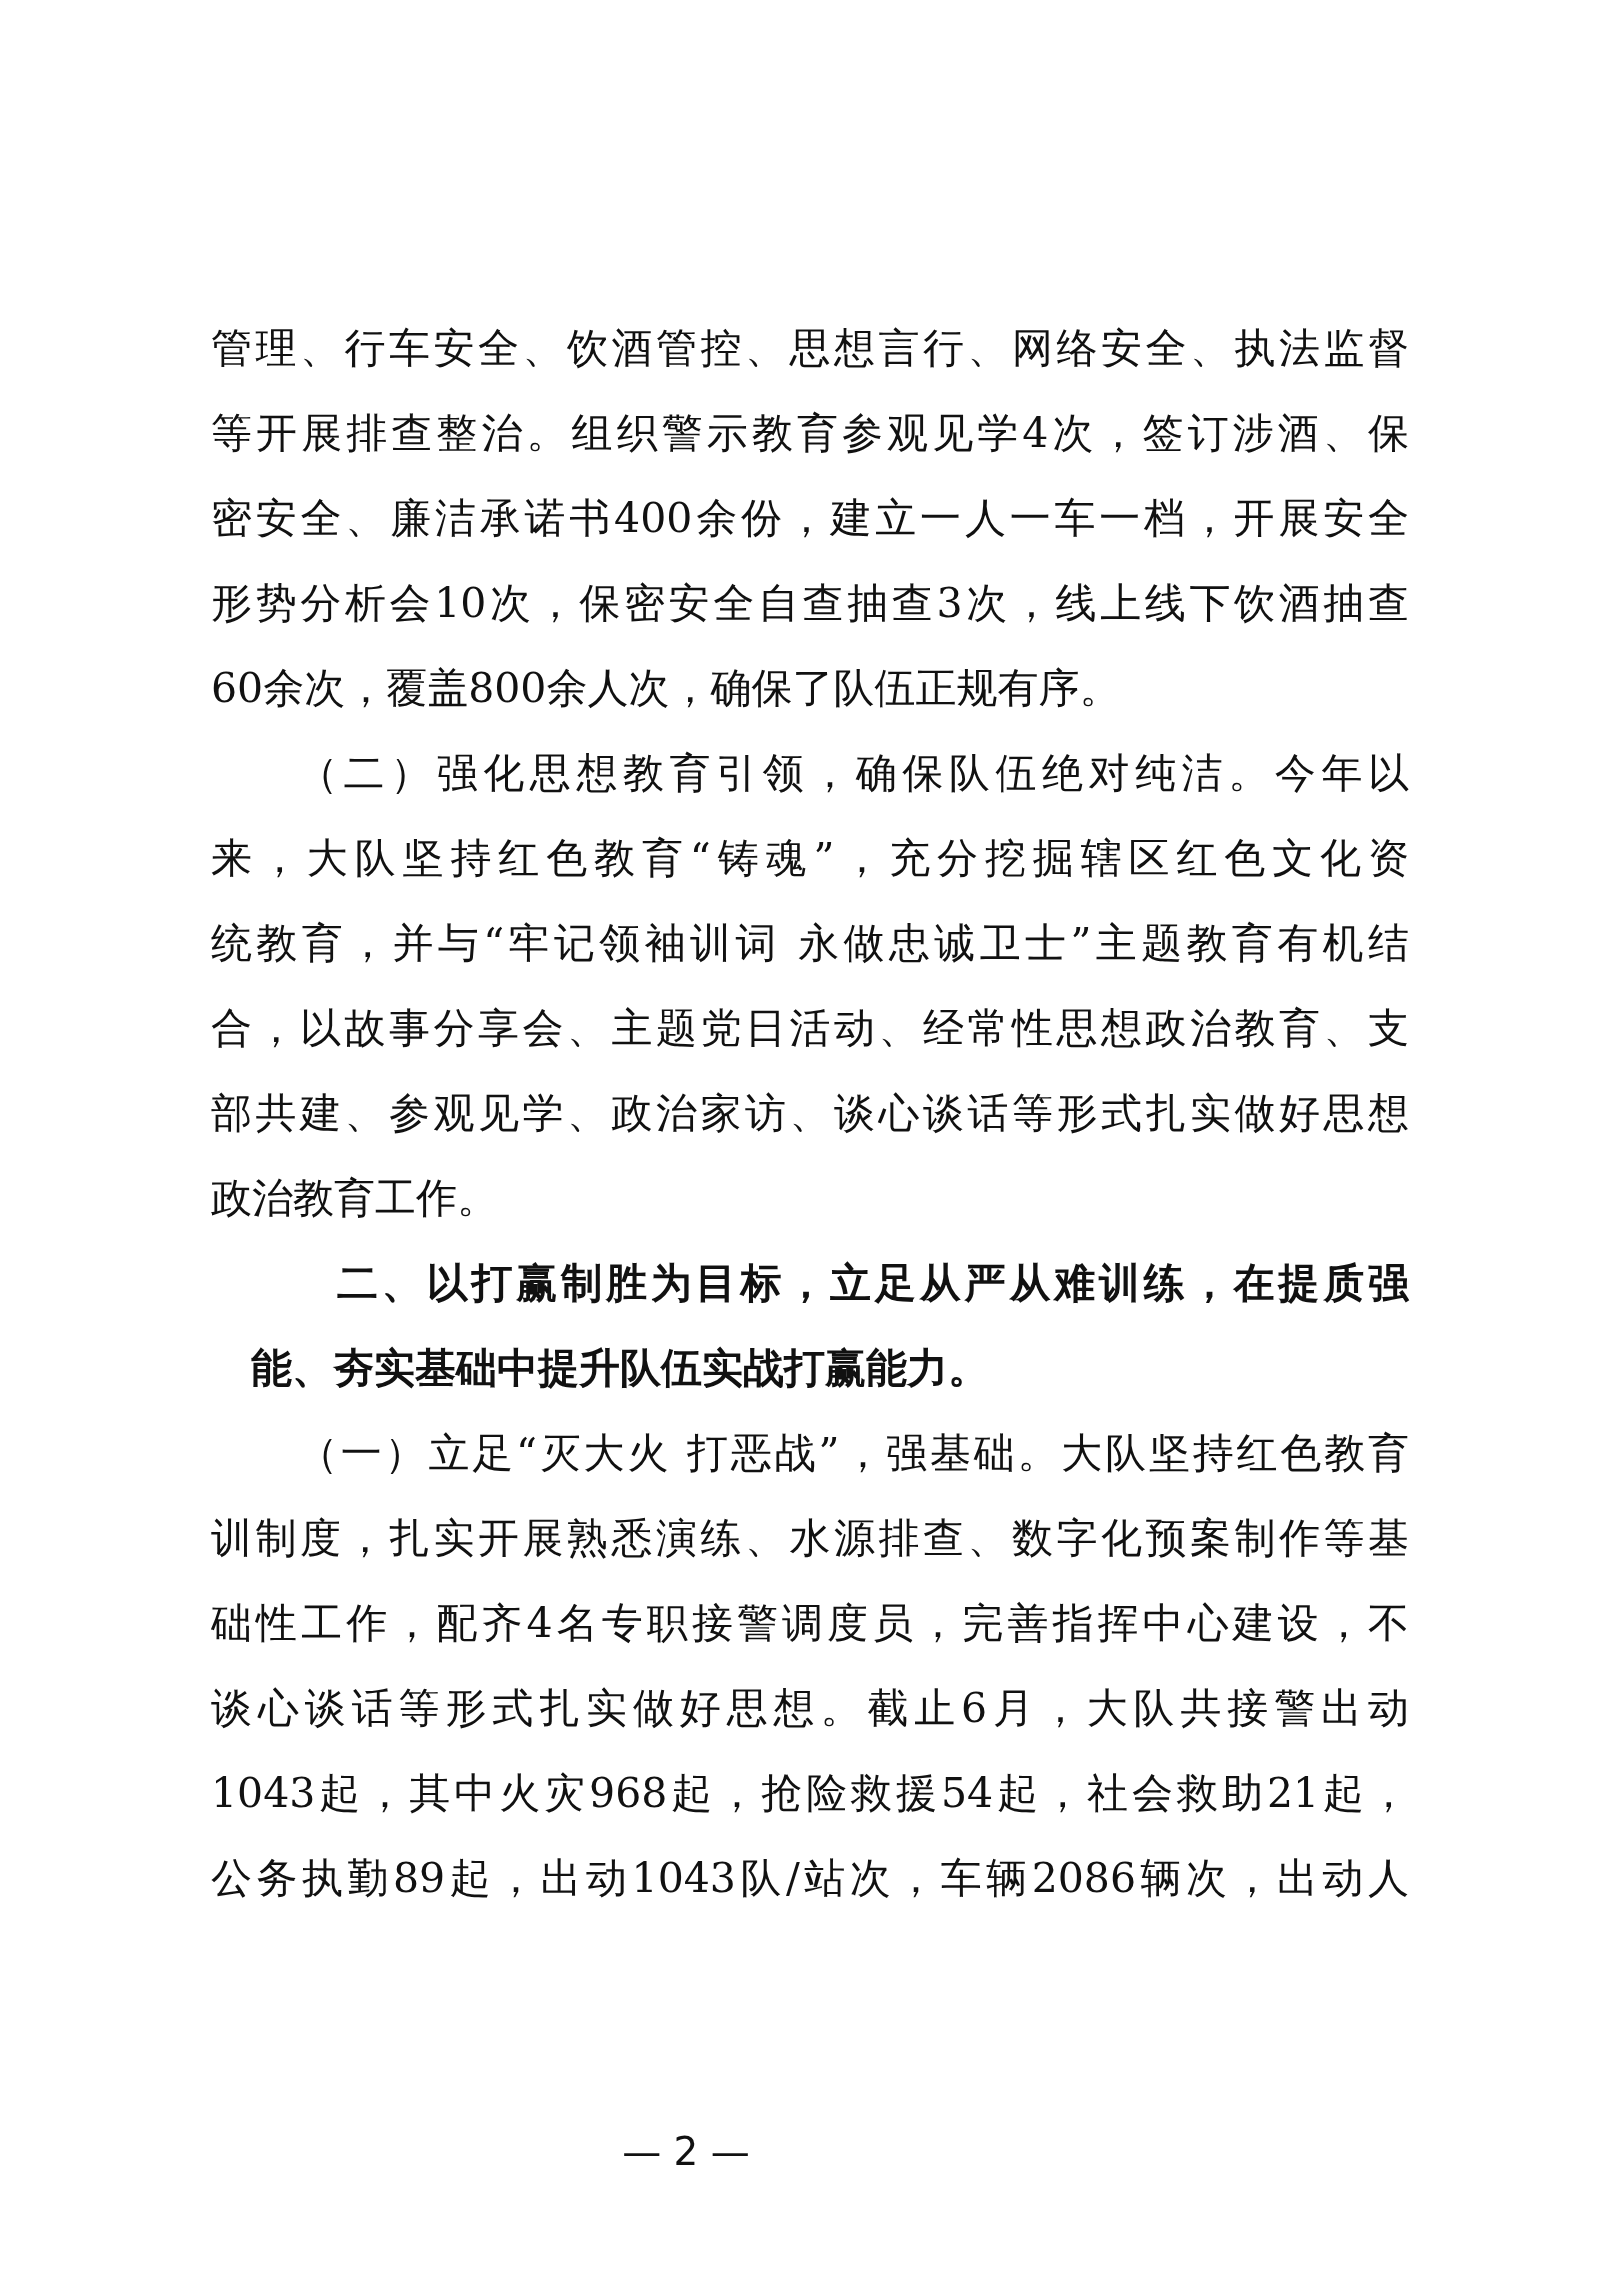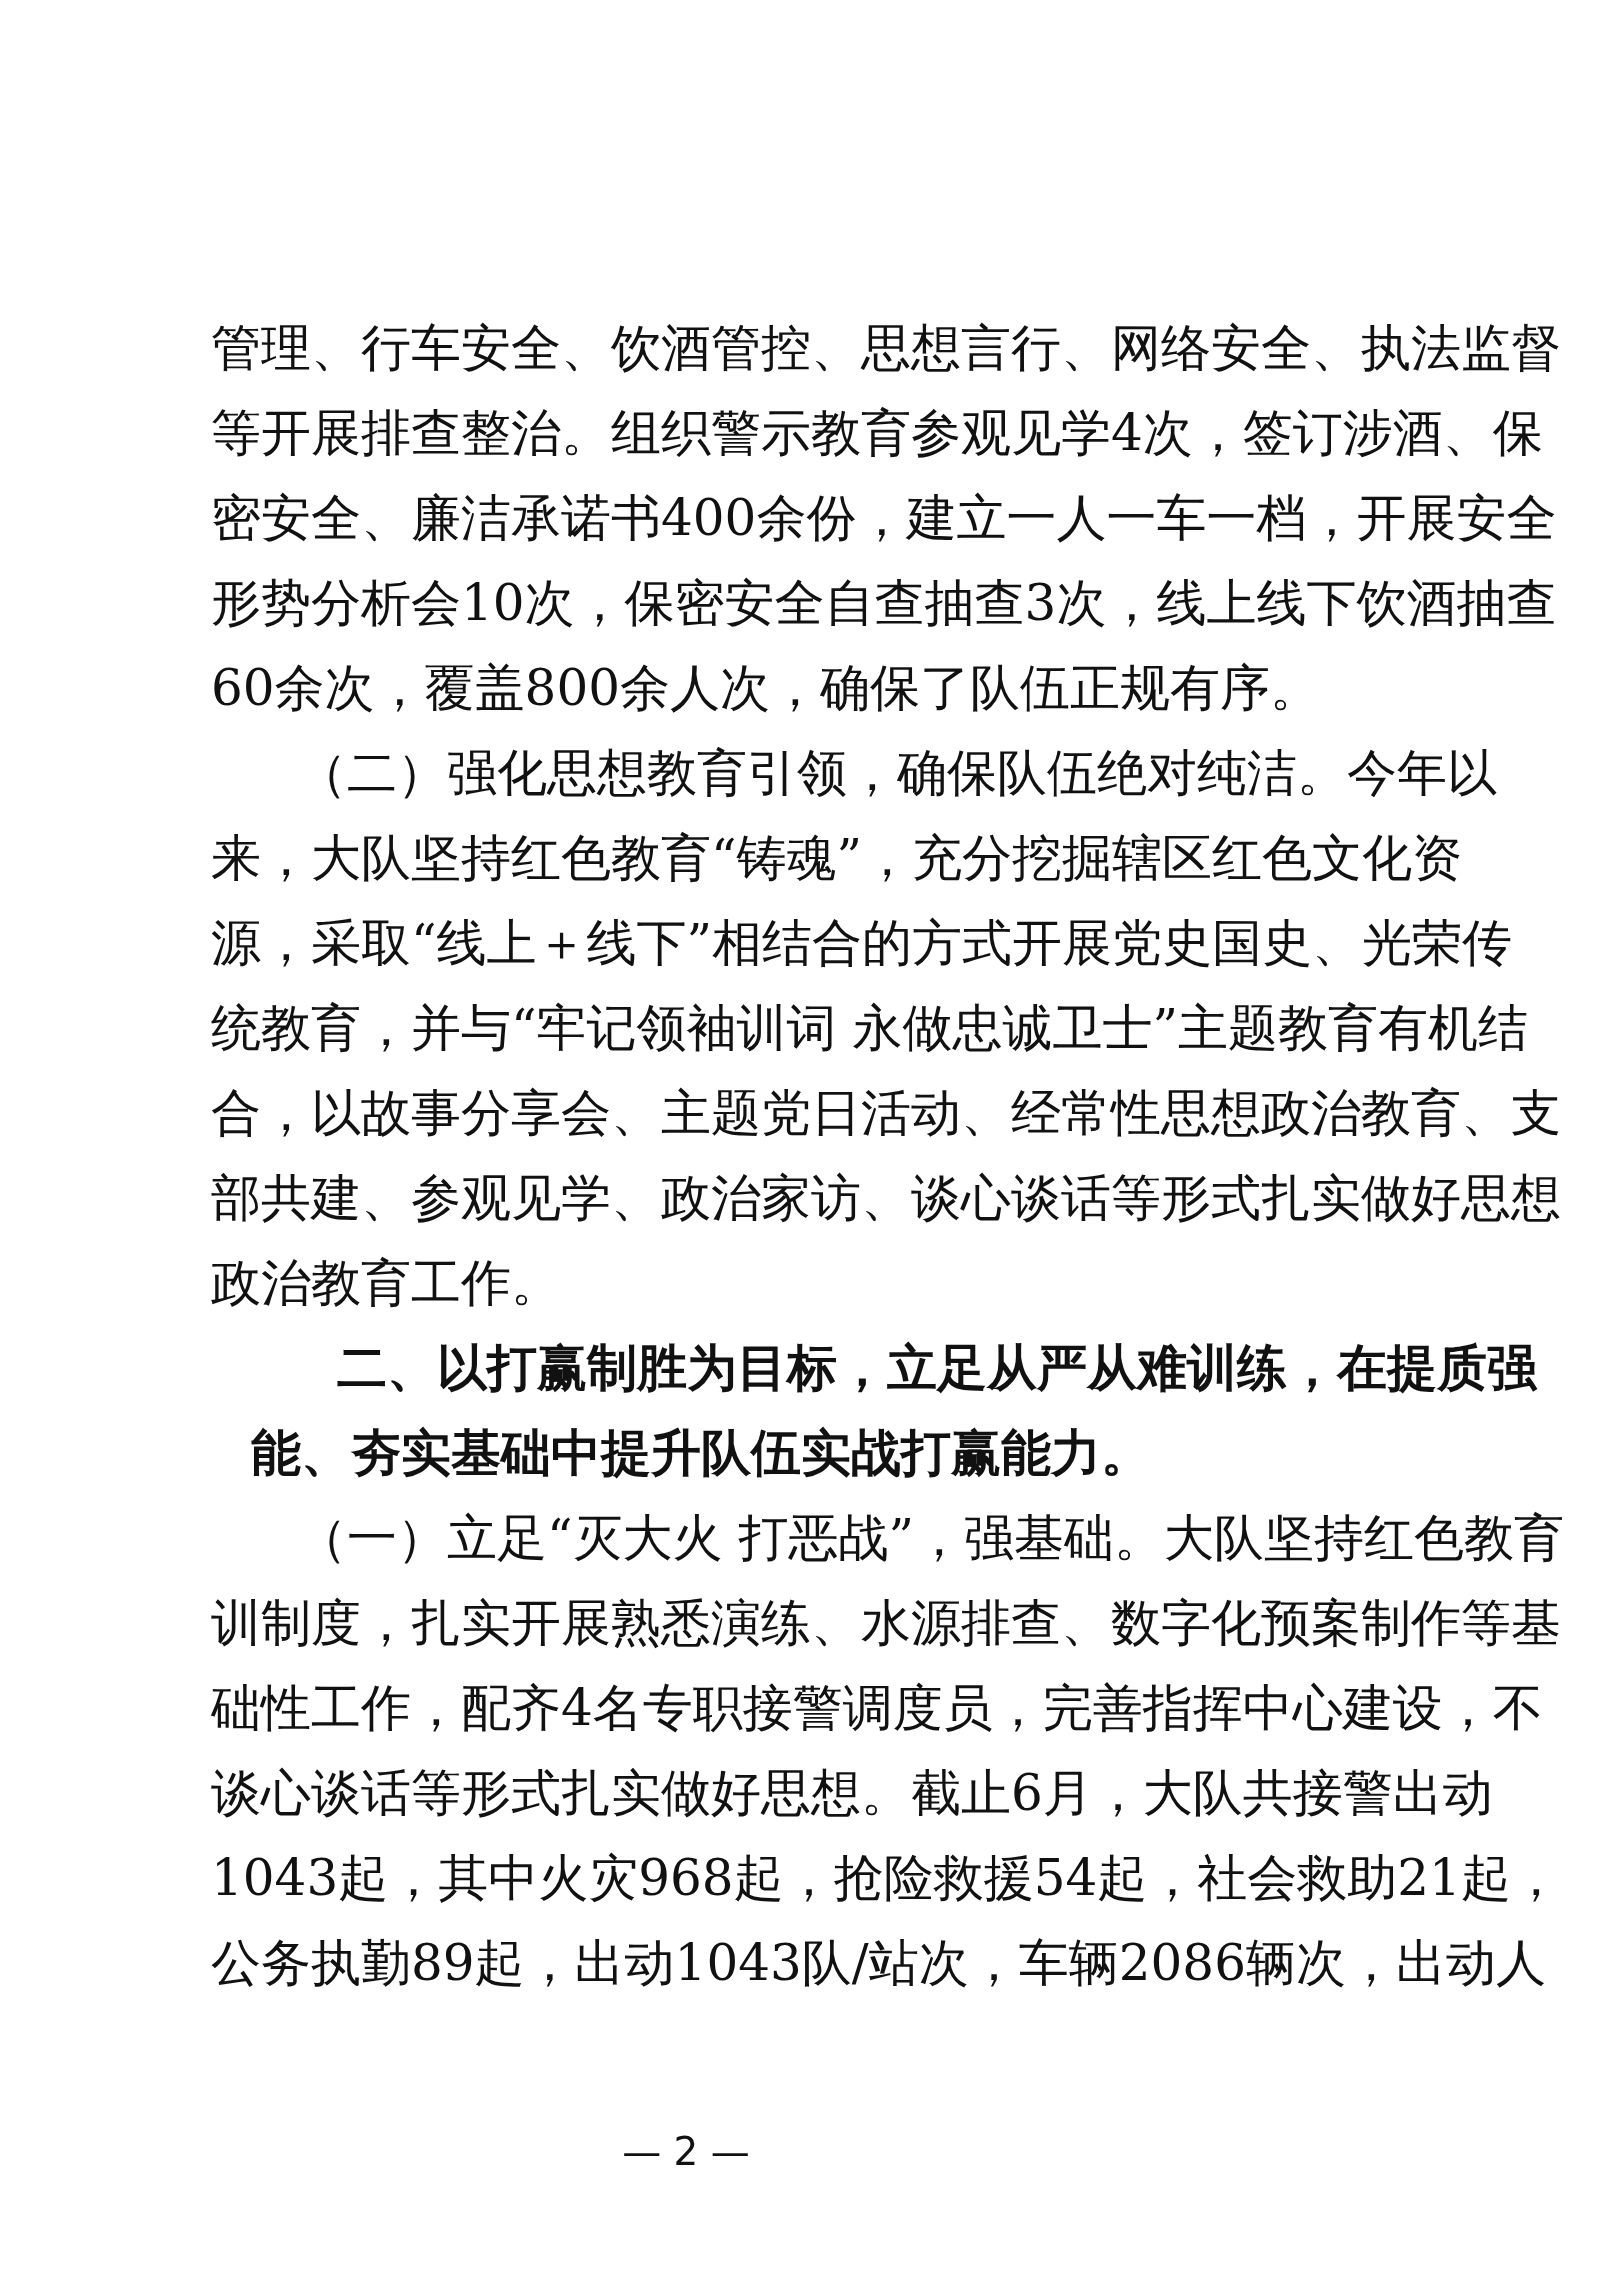--- a/index.html
+++ b/index.html
@@ -5,21 +5,21 @@
   html, body { margin: 0; padding: 0; background: #ffffff; }
   body { width: 1621px; height: 2293px; position: relative; overflow: hidden; }
   .page { position: absolute; left: 0; top: 0; width: 1621px; height: 2293px; background: #ffffff; }
   .body-text {
     position: absolute; left: 211px; top: 306px; width: 1198px;
     font-family: "DejaVu Serif", "Liberation Serif", serif;
     color: #111111;
   }
   .line {
     height: 85px; line-height: 85px;
-    font-size: 50px;
+    font-size: 41px;
     white-space: nowrap;
     text-align: justify; text-align-last: justify;
     overflow: visible;
   }
   .line.last { text-align-last: left; }
   .line.indent { padding-left: 86px; }
   .para.heading .line {
     font-family: "DejaVu Sans", "Liberation Sans", sans-serif;
     font-weight: bold;
     margin-left: 40px;
@@ -41,21 +41,20 @@
       <div class="line">管理、行车安全、饮酒管控、思想言行、网络安全、执法监督</div>
       <div class="line">等开展排查整治。组织警示教育参观见学4次，签订涉酒、保</div>
       <div class="line">密安全、廉洁承诺书400余份，建立一人一车一档，开展安全</div>
       <div class="line">形势分析会10次，保密安全自查抽查3次，线上线下饮酒抽查</div>
       <div class="line last">60余次，覆盖800余人次，确保了队伍正规有序。</div>
     </div>
 
     <div class="para">
       <div class="line indent">（二）强化思想教育引领，确保队伍绝对纯洁。今年以</div>
       <div class="line">来，大队坚持红色教育“铸魂”，充分挖掘辖区红色文化资</div>
-      <div class="line">源，采取“线上＋线下”相结合的方式开展党史国史、光荣传</div>
       <div class="line">统教育，并与“牢记领袖训词 永做忠诚卫士”主题教育有机结</div>
       <div class="line">合，以故事分享会、主题党日活动、经常性思想政治教育、支</div>
       <div class="line">部共建、参观见学、政治家访、谈心谈话等形式扎实做好思想</div>
       <div class="line last">政治教育工作。</div>
     </div>
 
     <div class="para heading">
       <div class="line indent">二、以打赢制胜为目标，立足从严从难训练，在提质强</div>
       <div class="line last">能、夯实基础中提升队伍实战打赢能力。</div>
     </div>

